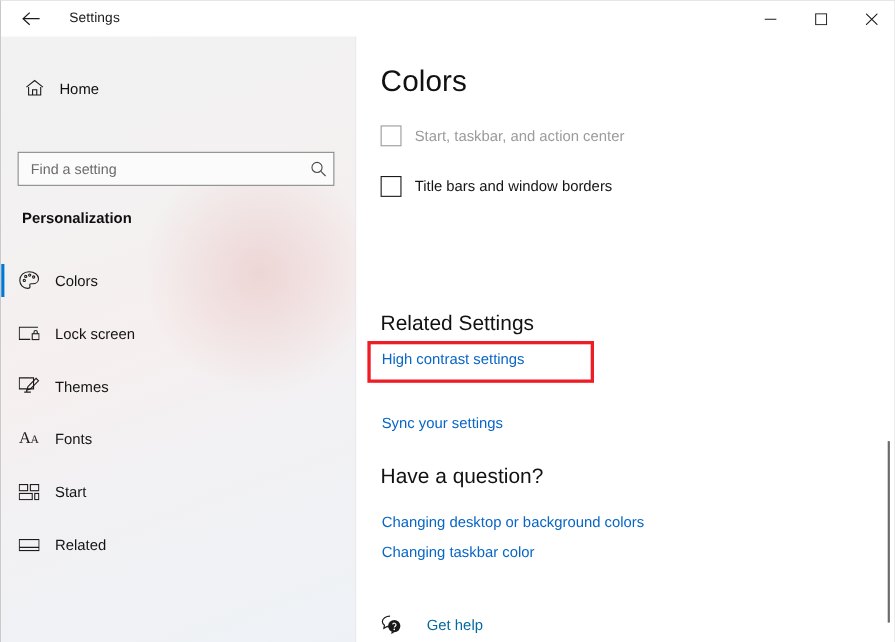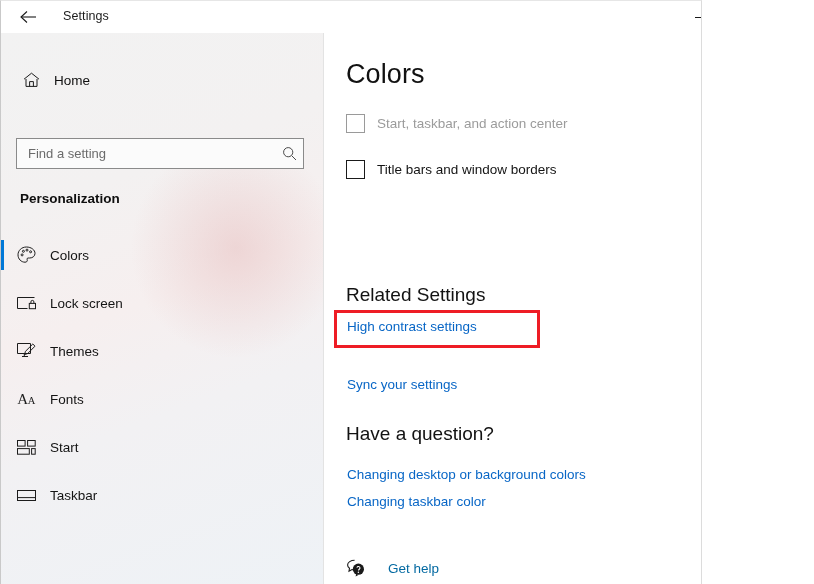--- a/index.html
+++ b/index.html
@@ -9,21 +9,21 @@
   body {
     width: 814px;
     height: 584px;
     overflow: hidden;
     font-family: "Liberation Sans", sans-serif;
     background: #ffffff;
   }
 
   .window {
     position: relative;
-    width: 702px;
+    width: 814px;
     height: 584px;
     box-sizing: border-box;
     border-left: 1px solid #c9c9c9;
     border-top: 1px solid #e6e6e6;
     border-right: 1px solid #dcdcdc;
     background: #ffffff;
     overflow: hidden;
   }
 
   
@@ -407,21 +407,21 @@
       </div>
 
       <div class="navitem">
         <span class="accent"></span>
         <span class="nicon">
           <svg width="19" height="13" viewBox="0 0 19 13" fill="none" stroke="currentColor" stroke-width="1">
             <rect x="0.5" y="1.5" width="18" height="10"></rect>
             <path d="M0.5 8.6h18"></path>
           </svg>
         </span>
-        <span class="nlabel">Taskbar</span>
+        <span class="nlabel">Related</span>
       </div>
 
     </div>
   </div>
 
   <div class="content">
 
     <div class="page-title">Colors</div>
 
     <div class="checkrow r1 disabled">

